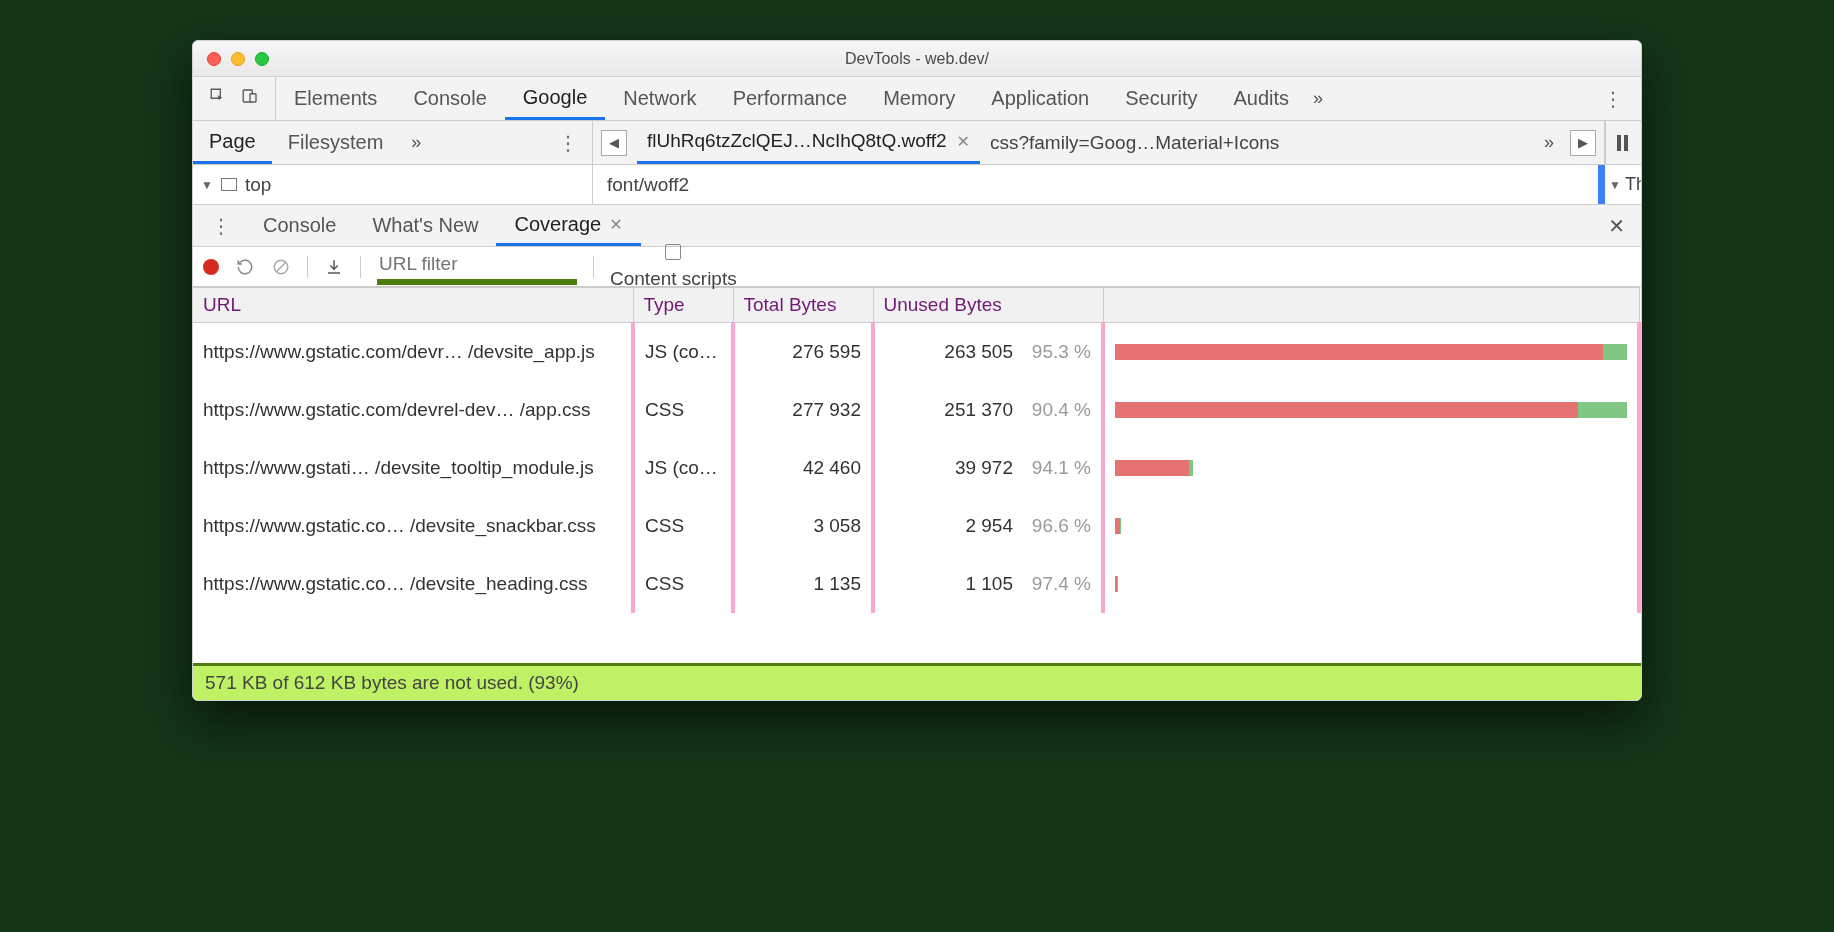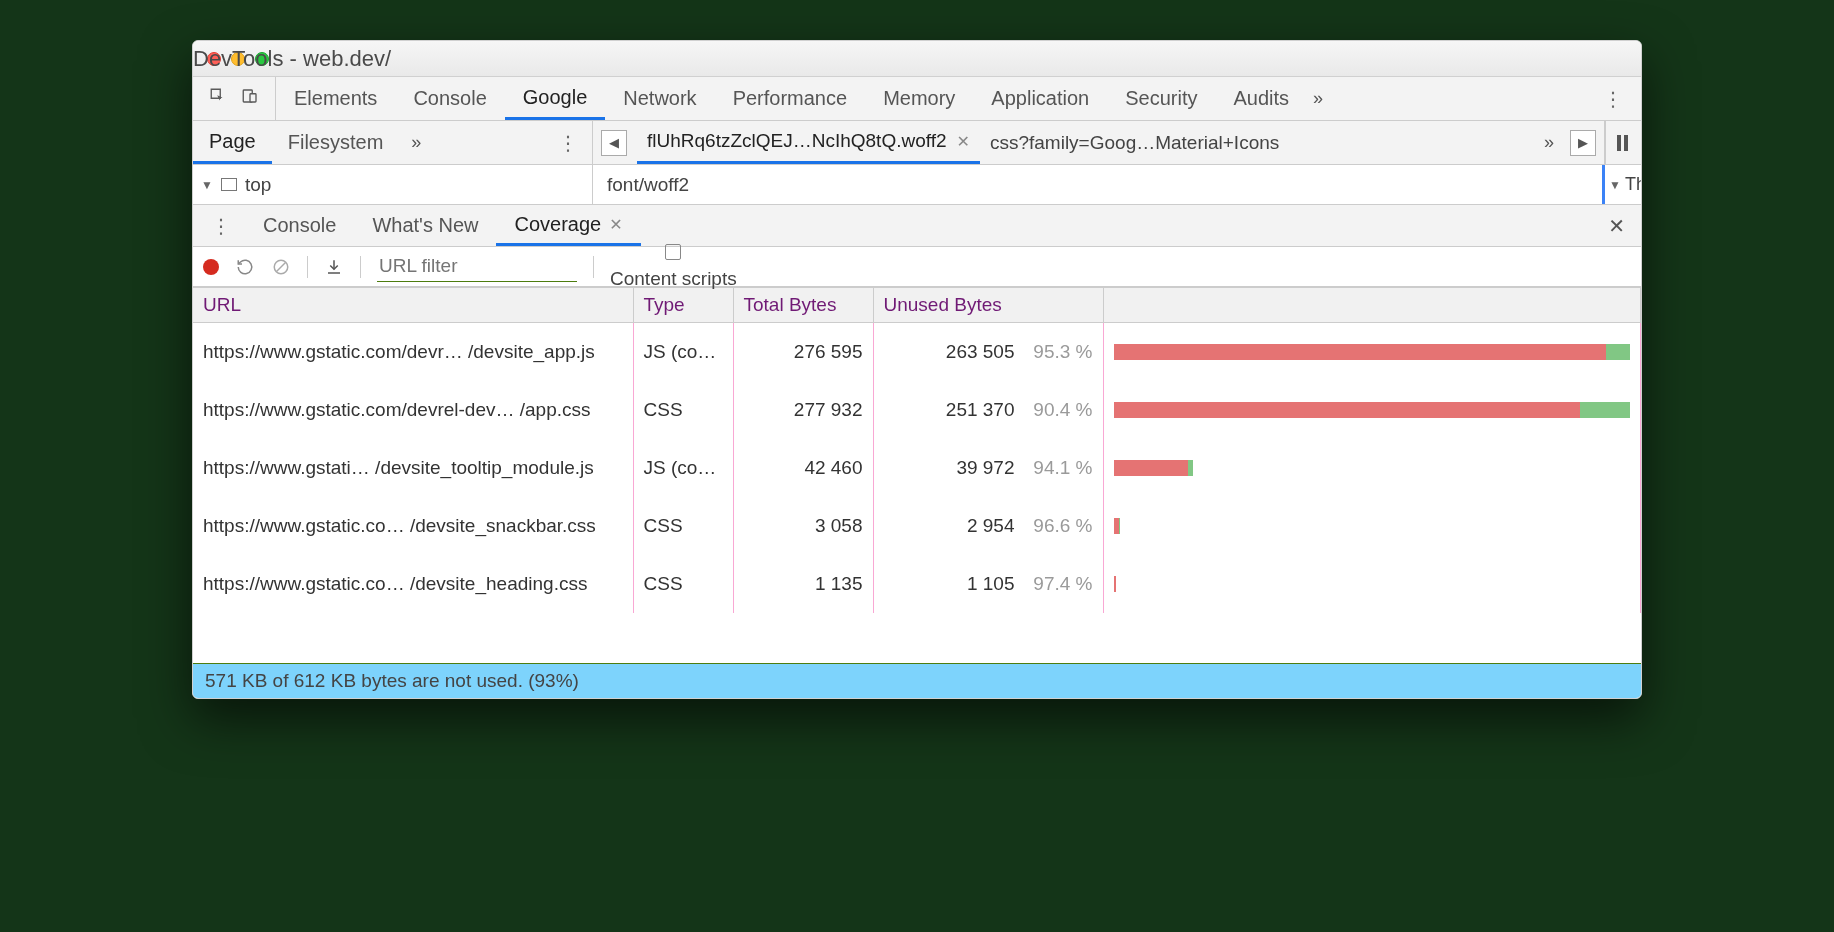--- a/index.html
+++ b/index.html
@@ -29,22 +29,22 @@
     display: flex;
     align-items: center;
     position: relative;
   }
   .traffic { display:flex; gap:10px; padding-left:14px; }
   .traffic span { width:14px; height:14px; border-radius:50%; display:block; }
   .tl-close { background:#ff5f57; border:1px solid #e33e32;}
   .tl-min   { background:#ffbd2e; border:1px solid #e1a116;}
   .tl-max   { background:#28c940; border:1px solid #17a82e;}
   .titlebar-title {
-    position:absolute; left:0; right:0; 
-    font-size:22px; color:#4a4a4a;
+    position:absolute; left:0; right:0; text-align:center;
+    font-size:16px; color:#4a4a4a;
   }
 
   
   .main-tabs {
     height: 44px;
     display:flex;
     align-items:center;
     border-bottom:1px solid #ccc;
     background:#f3f3f3;
     position:relative;
@@ -79,21 +79,21 @@
 
   .debug-col { width:36px; display:flex; align-items:center; justify-content:center; border-left:1px solid #ccc; }
   .pause { width:14px; display:flex; gap:3px; }
   .pause span { width:4px; height:16px; background:#555; }
 
   
   .third-row { display:flex; height:40px; border-bottom:1px solid #ccc; }
   .tree-cell { width:400px; border-right:1px solid #ccc; display:flex; align-items:center; padding-left:8px; gap:8px; font-size:19px; color:#444; overflow:hidden;}
   .tree-cell .tri { font-size:12px; color:#666; }
   .tree-cell .frame-icon { width:16px; height:13px; border:1.6px solid #777; }
-  .content-cell { flex:1; display:flex; align-items:center; padding:0 14px; color:#444; font-size:19px; border-right:3px solid #3b82f6;}
+  .content-cell { flex:1; display:flex; align-items:center; padding:0 14px; color:#444; font-size:19px; border-right:7px solid #3b82f6;}
   .thread-cell { width:36px; display:flex; align-items:center; padding-left:4px; font-size:18px; color:#444; overflow:hidden; white-space:nowrap;}
   .thread-cell .tri { font-size:12px; color:#666; margin-right:4px;}
 
   
   .drawer-tabs {
     display:flex; align-items:center; height:42px; background:#f3f3f3; border-bottom:1px solid #ccc; padding-left:4px;
   }
   .drawer-tabs .kebab2 { padding:0 14px; color:#666; font-size:20px; }
   .drawer-tab { padding:0 18px; height:100%; display:flex; align-items:center; gap:8px; color:#555; font-size:20px; cursor:pointer;}
   .drawer-tab.active { color:#222; border-bottom:3px solid #1a73e8; }
@@ -101,48 +101,48 @@
   .drawer-close { margin-left:auto; padding:0 16px; color:#555; font-size:20px; cursor:pointer;}
 
   
   .cov-toolbar {
     display:flex; align-items:center; height:40px; border-bottom:1px solid #ccc; padding:0 10px; gap:16px;
   }
   .rec-dot { width:16px; height:16px; border-radius:50%; background:#d52b1f; }
   .tb-icon { width:20px; height:20px; display:flex; align-items:center; justify-content:center; color:#888; }
   .tb-sep { width:1px; height:22px; background:#ccc; }
   .url-filter { flex:0 0 200px; }
-  .url-filter input { border:none; background:transparent; font-size:19px; color:#3b82f6; width:100%; outline:none; padding:4px 2px; border-bottom:1px solid #4d7c0f;}
+  .url-filter input { border:none; background:transparent; font-size:19px; color:#3b82f6; width:100%; outline:none; padding:4px 2px; border-bottom:6px solid #4d7c0f;}
   .cb-wrap { display:flex; align-items:center; gap:8px; color:#444; font-size:19px;flex-direction:column; }
   .cb-box { width:16px; height:16px; border:1.6px solid #888; border-radius:2px; }
 
   
   .cov-table { width:100%; border-collapse:collapse; font-size:19px; }
   .cov-table th {
     text-align:left; background:#f1f1f1; border:1px solid #ccc; border-left:none; padding:6px 10px;
     font-weight:400; color:#701a75;
   }
   .cov-table th:first-child { border-left:none; }
   .cov-table td {
-    border-right:1px solid #f9a8d4; padding:18px 10px; white-space:nowrap; overflow:hidden; text-overflow:ellipsis;
+    border-right:4px solid #f9a8d4; padding:18px 10px; white-space:nowrap; overflow:hidden; text-overflow:ellipsis;
     vertical-align:middle; height:32px;
   }
   .col-url { width:440px; max-width:440px; }
   .col-type { width:100px; max-width:100px; }
   .col-total { width:140px; text-align:right; }
   .col-unused { width:230px; text-align:right; }
   .pct { color:#9a9a9a; margin-left:8px; display:inline-block; width:70px; text-align:right;}
   .bar-wrap { height:16px; position:relative; }
   .bar-red { position:absolute; left:0; top:0; bottom:0; background:#e57373; }
   .bar-green { position:absolute; top:0; bottom:0; background:#81c784; }
   .cov-body { height:240px; }
 
   
   .footer {
-    border-top:1px solid #4d7c0f; background:#7dd3fc; padding:6px 12px; font-size:19px; color:#444;
+    border-top:3px solid #4d7c0f; background:#bef264; padding:6px 12px; font-size:19px; color:#444;
   }
 </style>
 </head>
 <body>
 
 <div class="window">
 
   <div class="titlebar">
     <div class="traffic">
       <span class="tl-close"></span>

